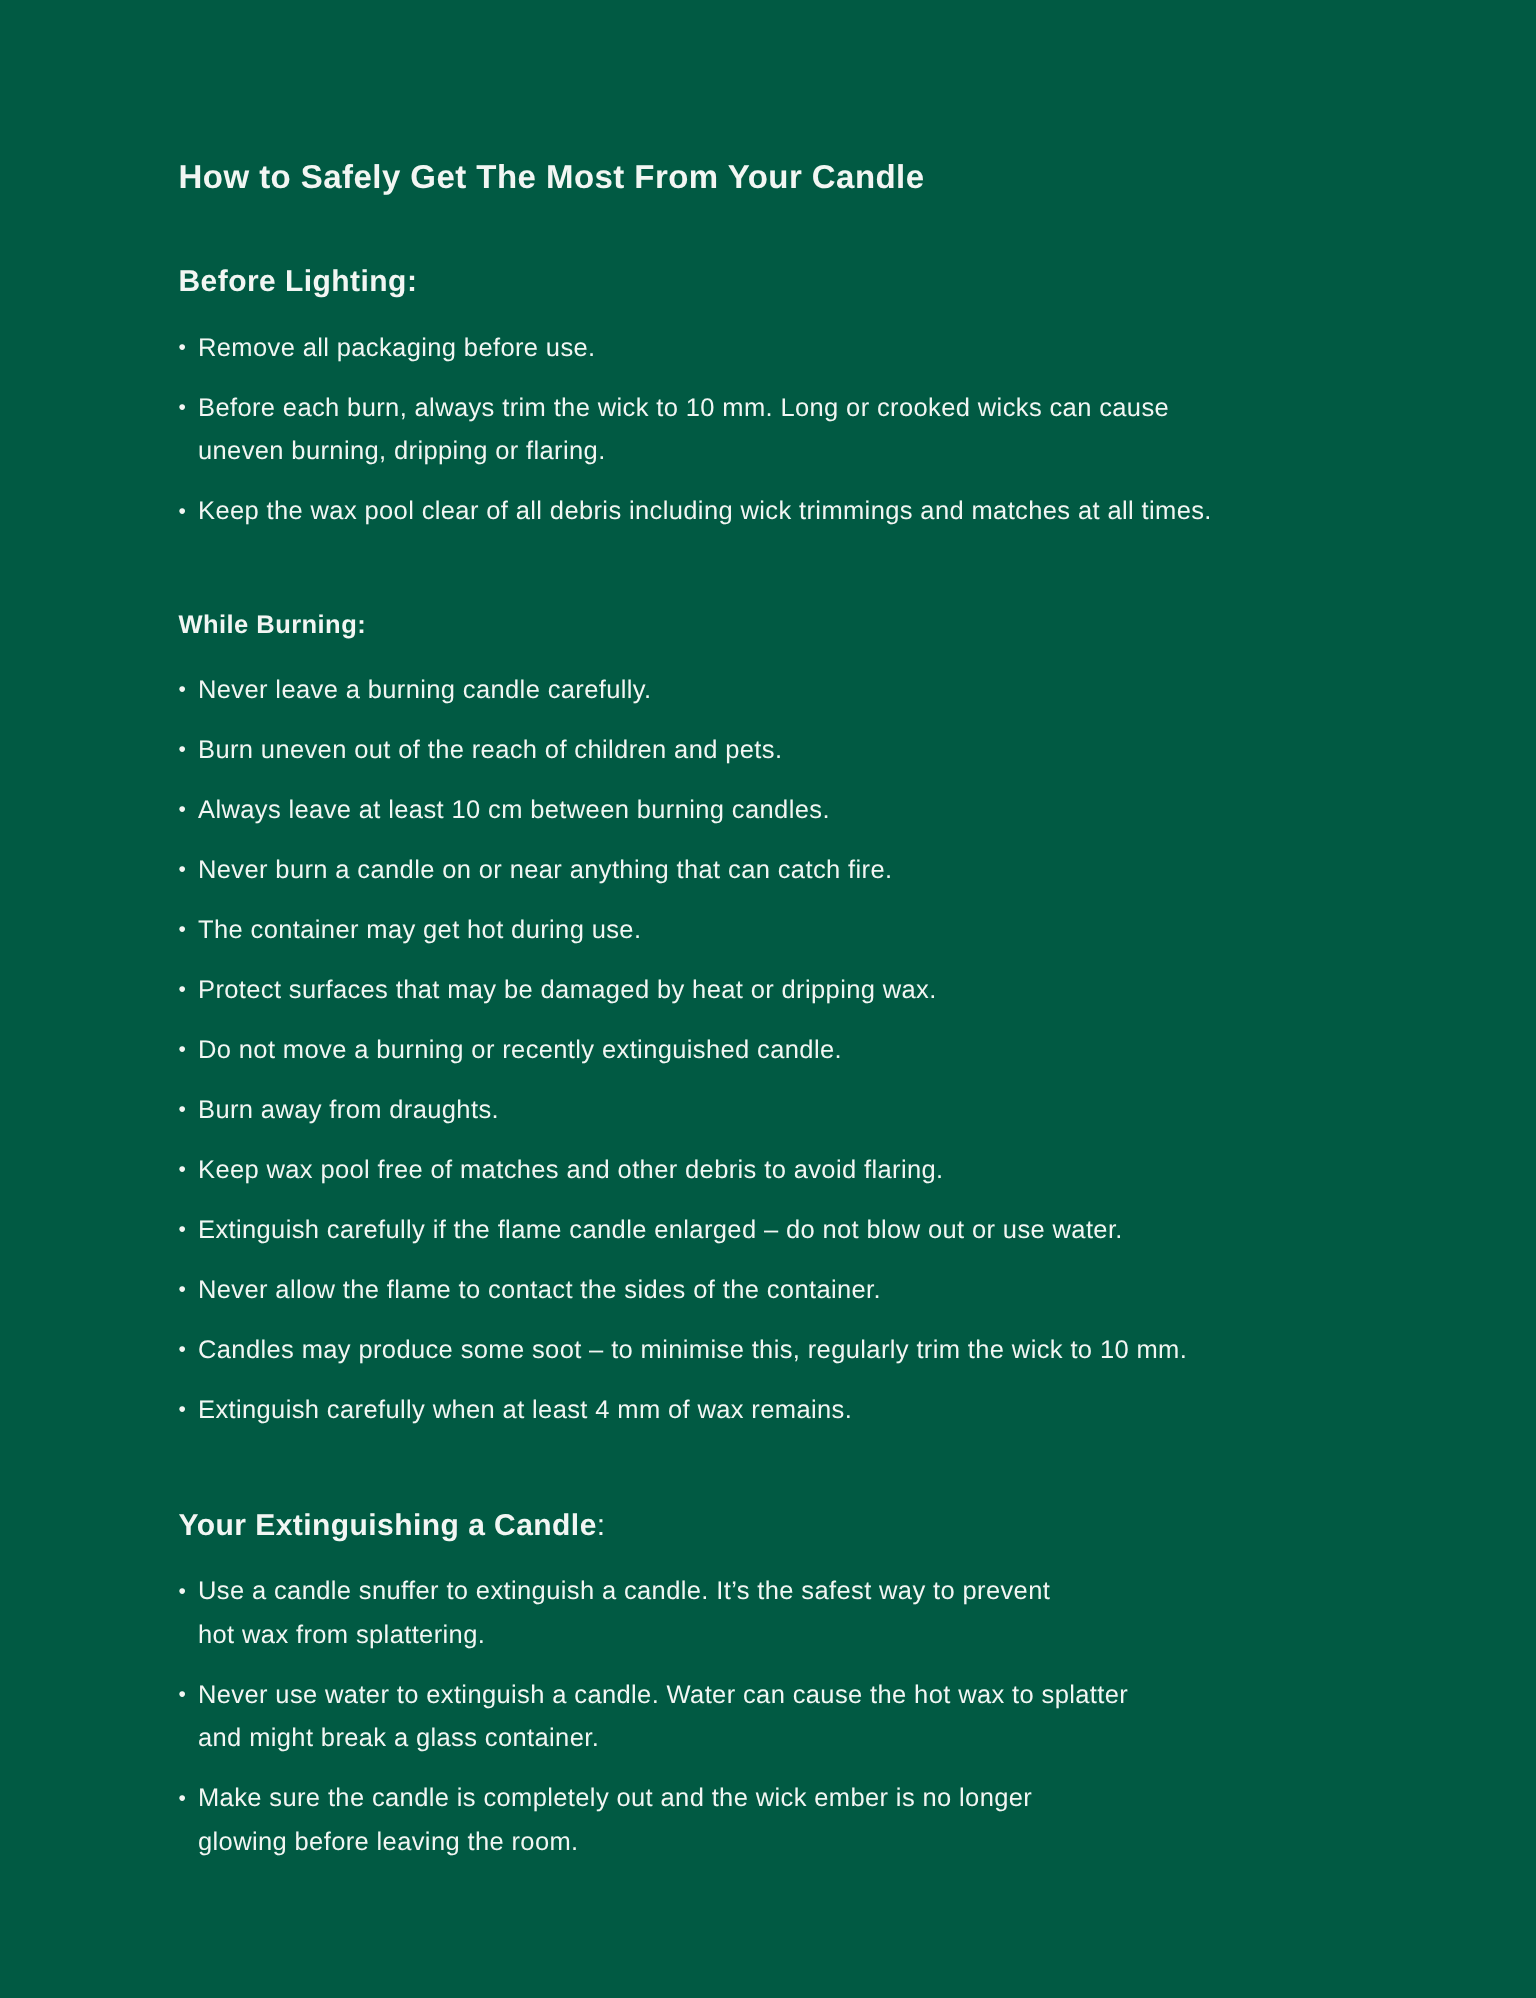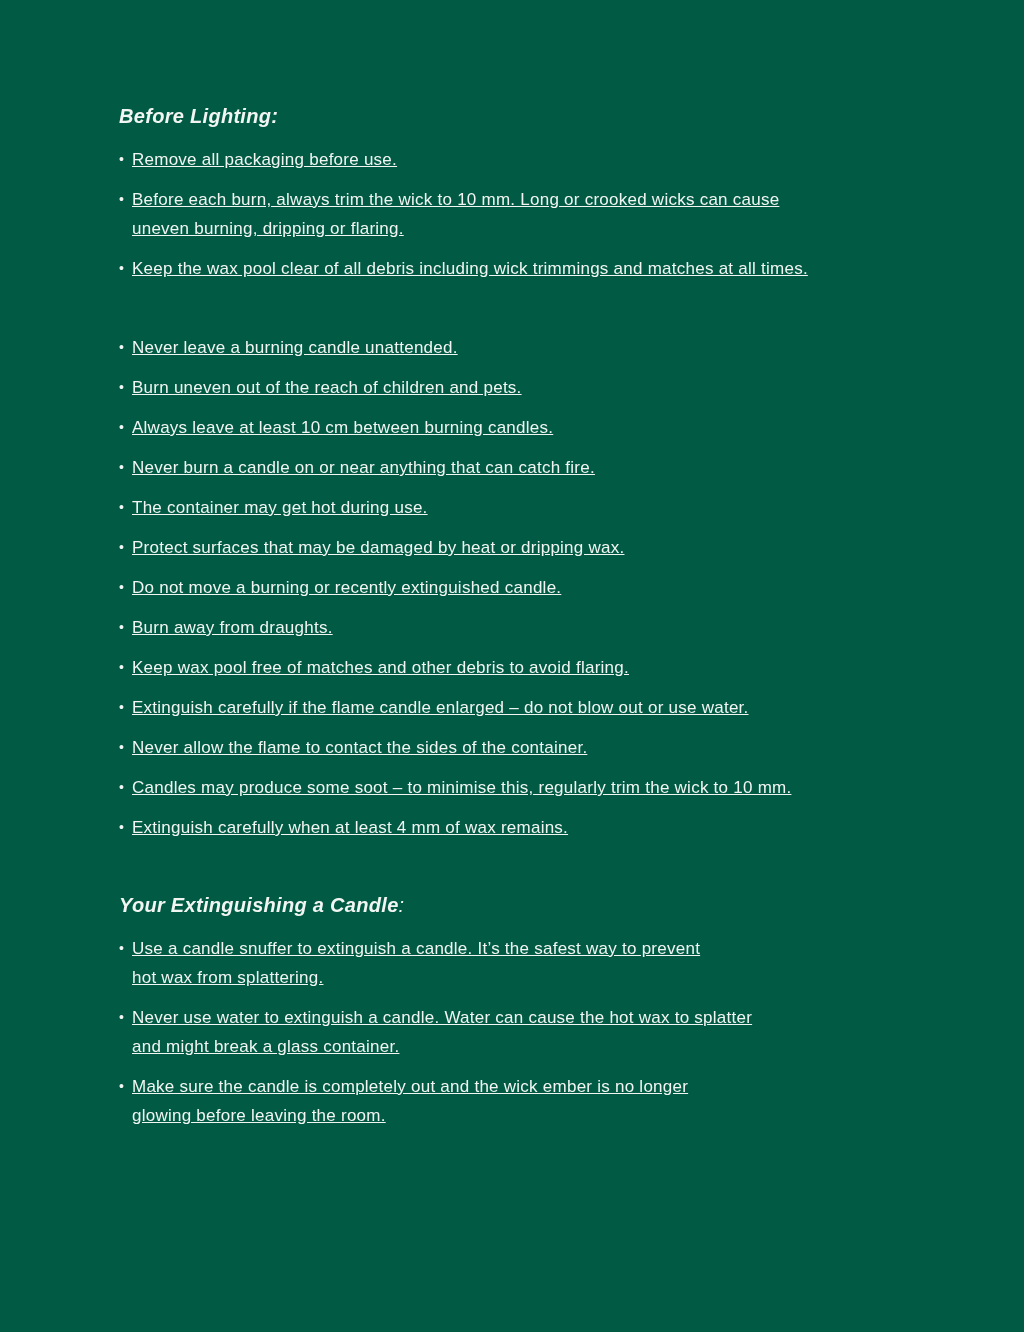--- a/index.html
+++ b/index.html
@@ -23,21 +23,20 @@
     font-weight: bold;
     letter-spacing: 0.3px;
     line-height: 30px;
     margin: 0 0 42px 0;
   }
   .section + .section { margin-top: 50px; }
   .heading {
     font-weight: bold;
     margin: 0 0 16px 0;
     letter-spacing: 0.3px;
-    font-style: italic;
   }
   .heading-large { font-size: 20px; line-height: 26px; }
   .heading-small { font-size: 17px; line-height: 24px; }
   .colon-regular { font-weight: normal; }
   ul.bullets {
     list-style: none;
     margin: 0;
     padding: 0;
   }
   li.bullet-item {
@@ -49,49 +48,51 @@
     letter-spacing: 0.25px;
   }
   li.bullet-item:last-child { margin-bottom: 0; }
   .dot {
     flex: 0 0 13px;
     width: 13px;
     font-size: 14px;
     line-height: 29px;
     text-align: left;
   }
-  .bullet-text { flex: 1 1 auto; text-decoration: underline; }
+  .bullet-text { flex: 1 1 auto; }
 </style>
 </head>
 <body style="background: rgb(1, 90, 67);">
 
 <div class="page" style="background: rgb(1, 90, 67); color: rgb(242, 246, 243);">
+  <h1 class="doc-title">How to Safely Get The Most From Your Candle</h1>
   <div>
       <section class="section">
         <h2 class="heading heading-large"><span>Before Lighting</span><span>:</span></h2>
         <ul class="bullets">
           <li class="bullet-item">
             <span class="dot">•</span>
             <div class="bullet-text">Remove all packaging before use.</div>
           </li>
           <li class="bullet-item">
             <span class="dot">•</span>
             <div class="bullet-text">Before each burn, always trim the wick to 10 mm. Long or crooked wicks can cause<br>uneven burning, dripping or flaring.</div>
           </li>
           <li class="bullet-item">
             <span class="dot">•</span>
             <div class="bullet-text">Keep the wax pool clear of all debris including wick trimmings and matches at all times.</div>
           </li>
         </ul>
       </section>
       <section class="section">
+        <h2 class="heading heading-small"><span>While Burning</span><span>:</span></h2>
         <ul class="bullets">
           <li class="bullet-item">
             <span class="dot">•</span>
-            <div class="bullet-text">Never leave a burning candle unattended.</div>
+            <div class="bullet-text">Never leave a burning candle carefully.</div>
           </li>
           <li class="bullet-item">
             <span class="dot">•</span>
             <div class="bullet-text">Burn uneven out of the reach of children and pets.</div>
           </li>
           <li class="bullet-item">
             <span class="dot">•</span>
             <div class="bullet-text">Always leave at least 10 cm between burning candles.</div>
           </li>
           <li class="bullet-item">

